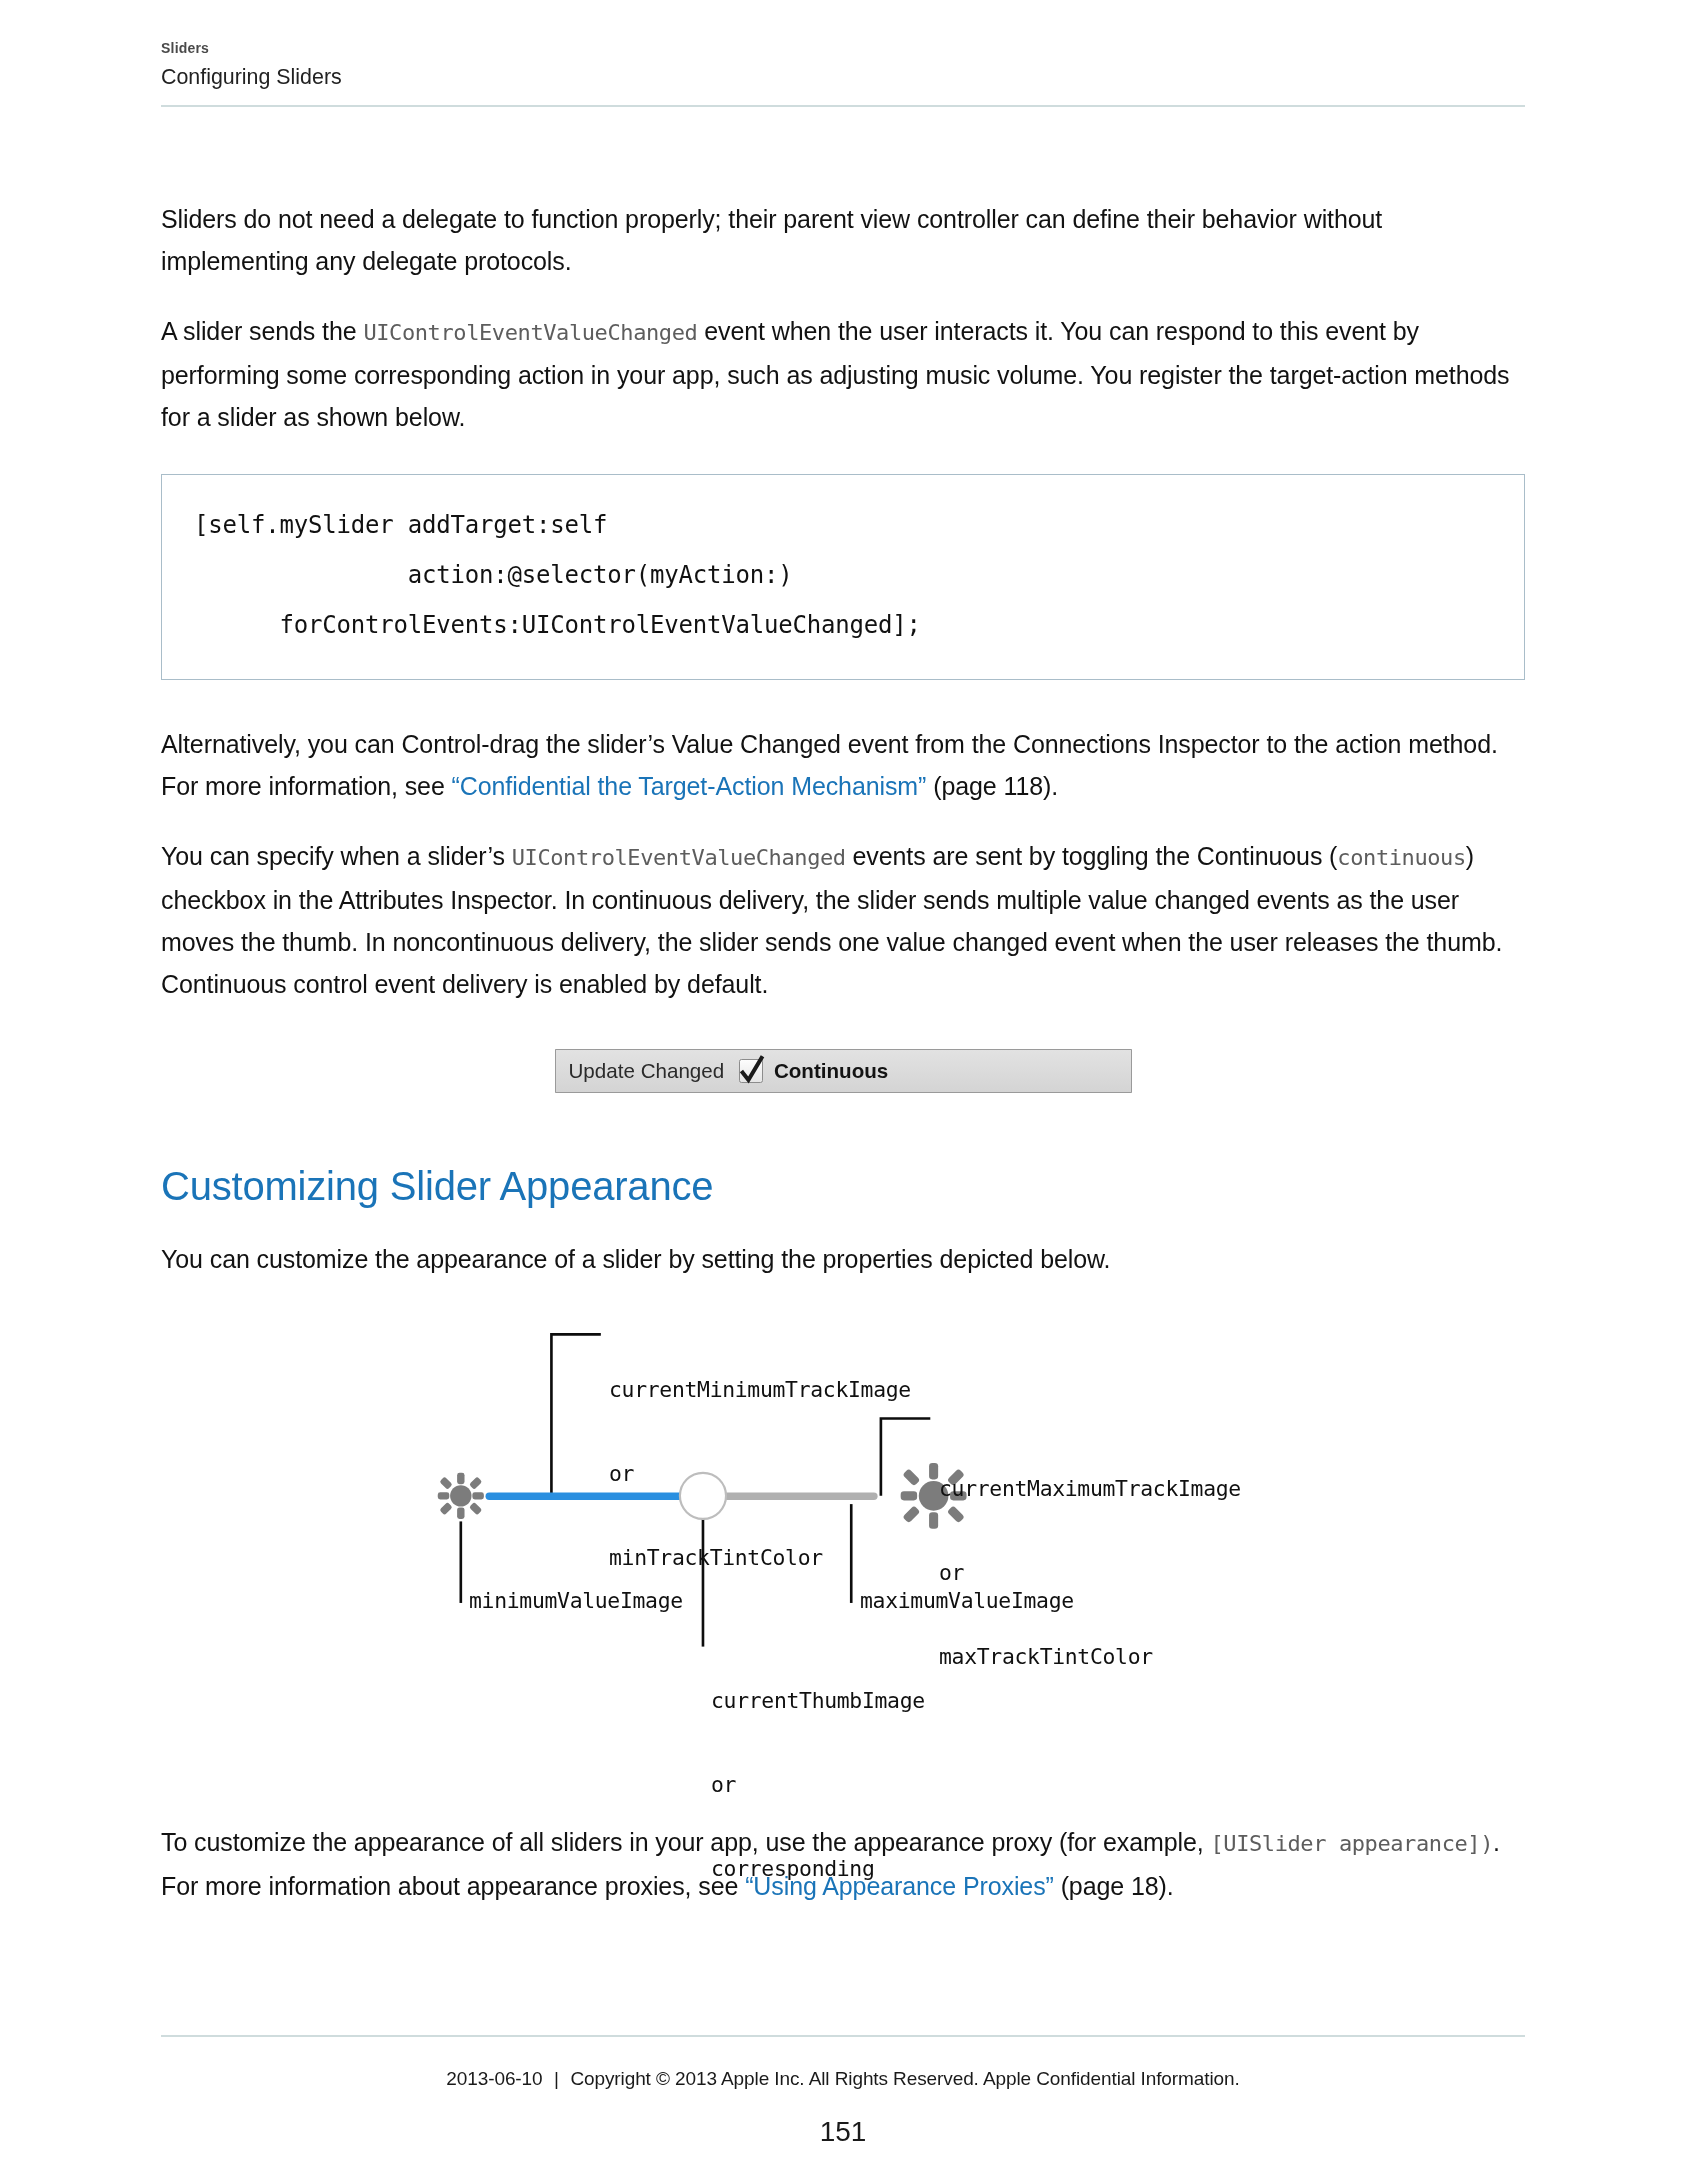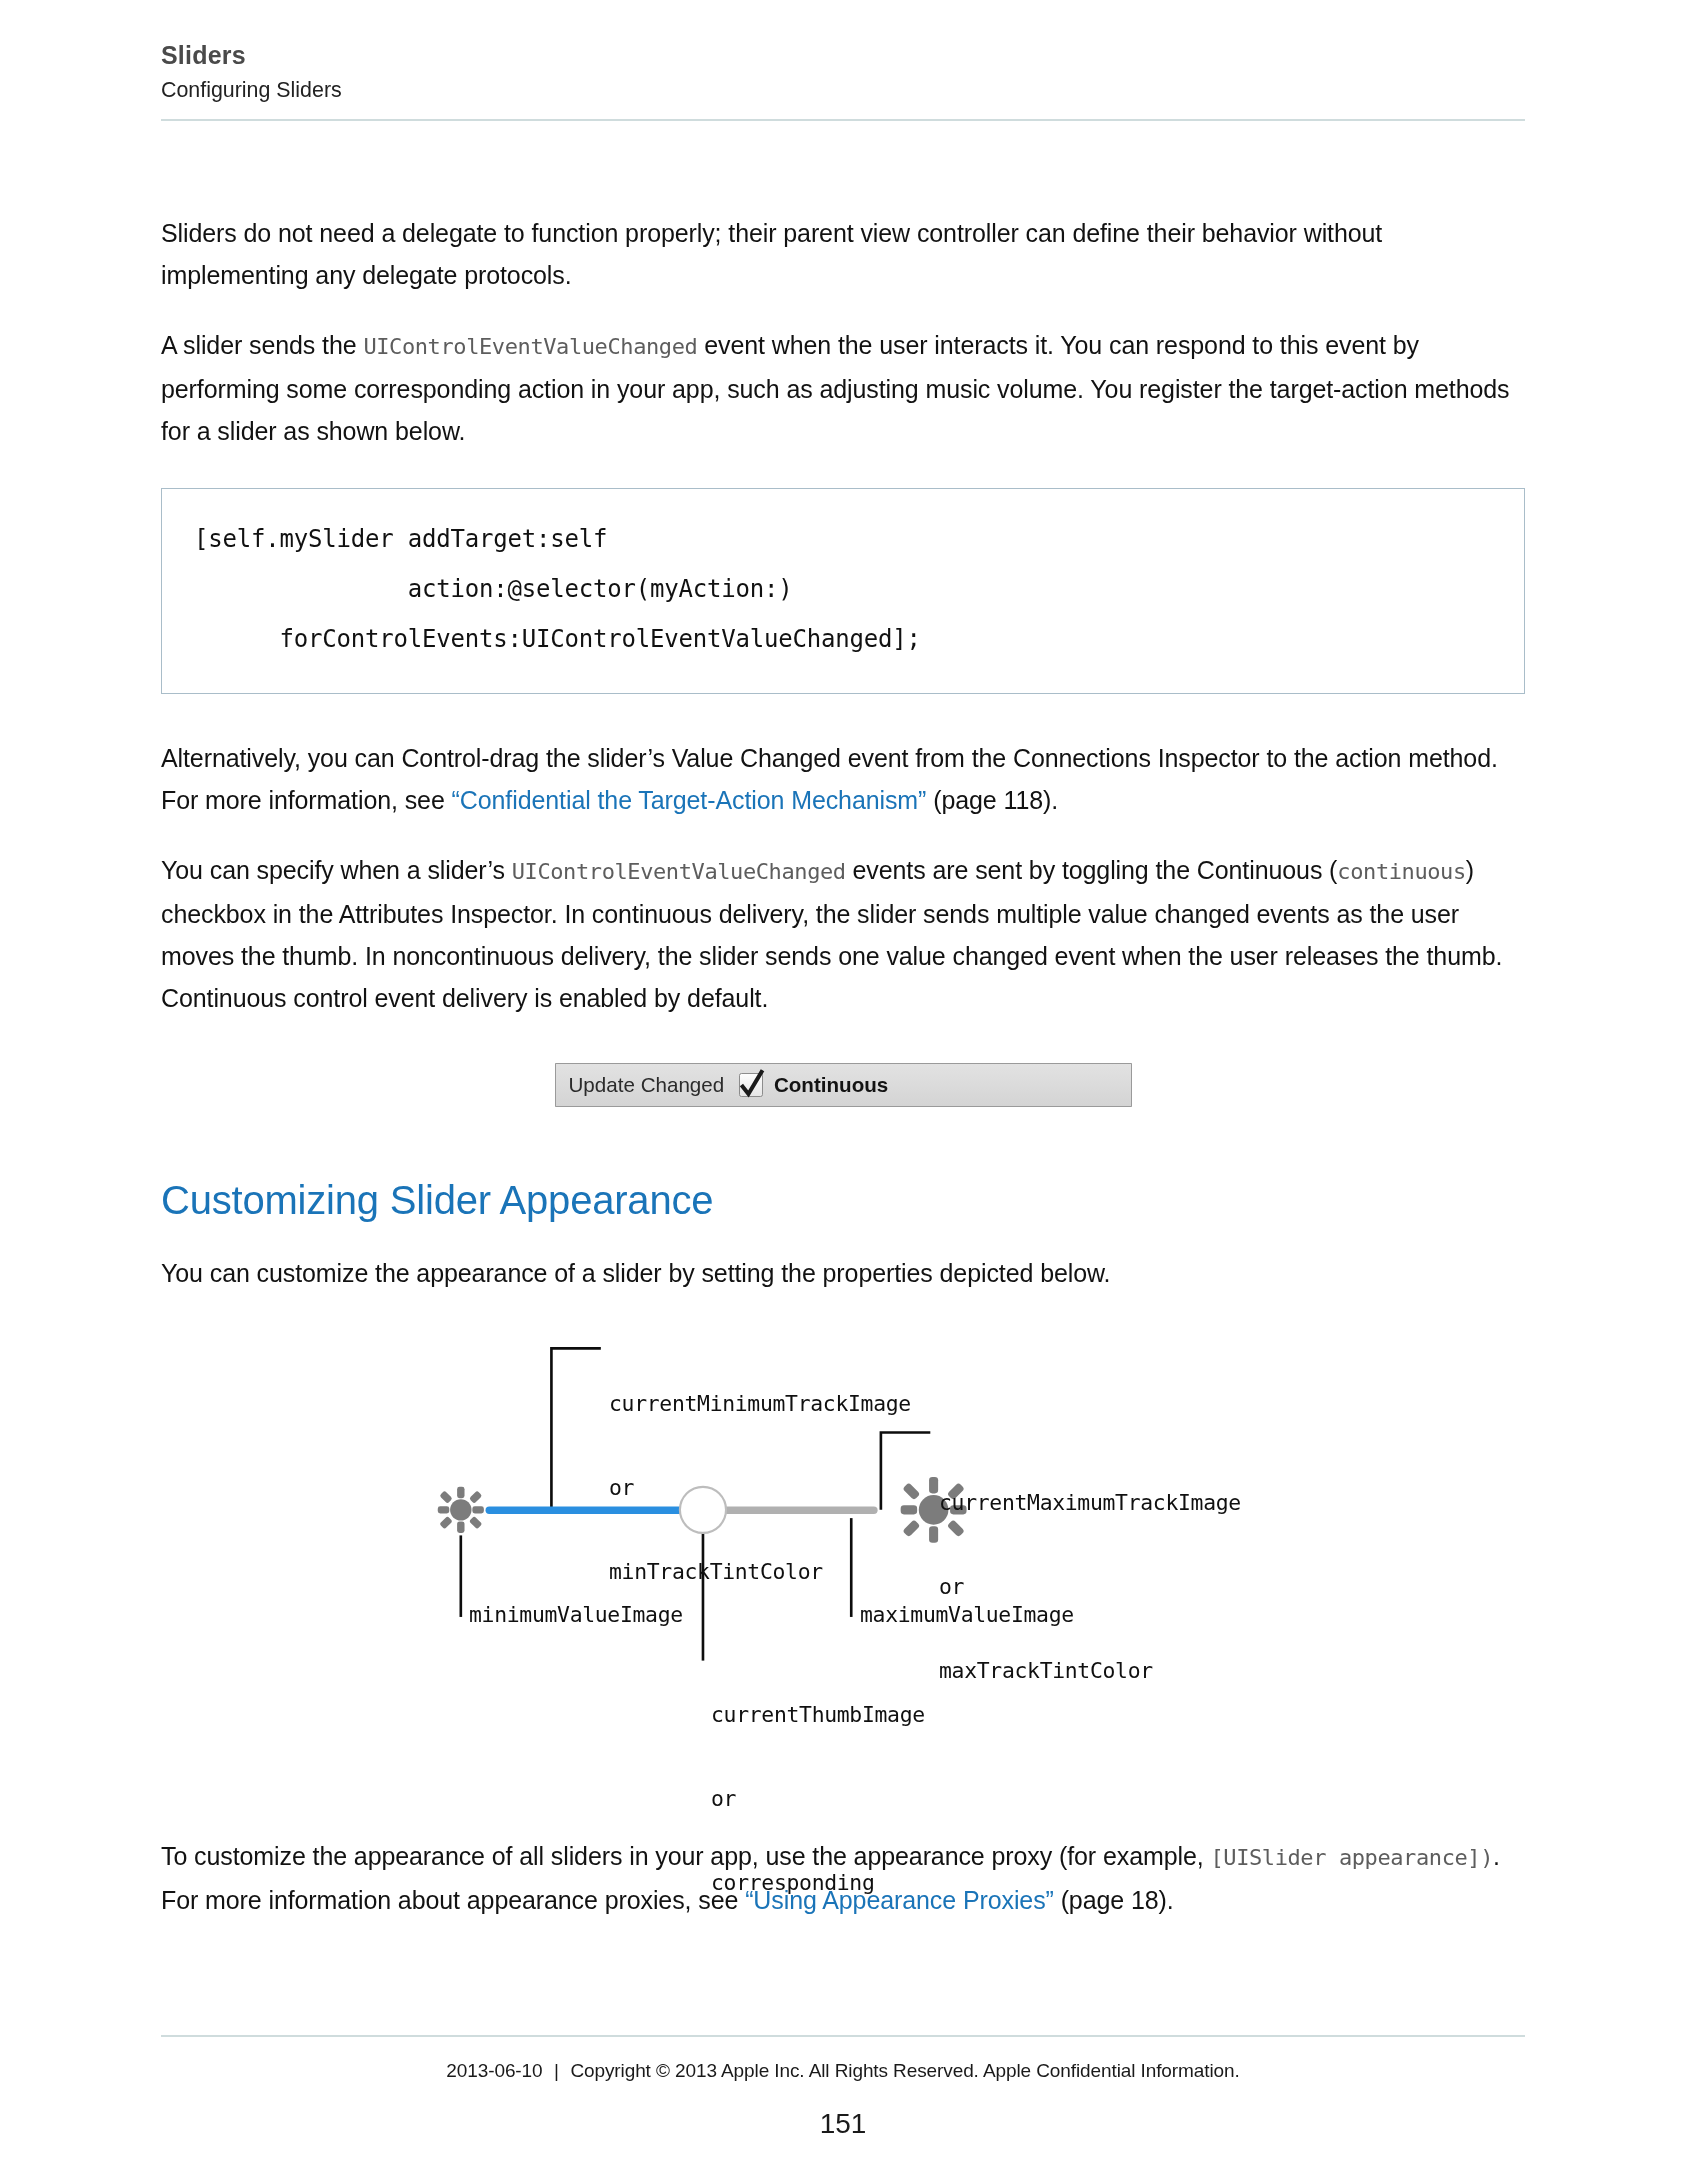--- a/index.html
+++ b/index.html
@@ -21,21 +21,21 @@
   .content {
     position: absolute;
     left: 161px;
     top: 0;
     width: 1364px;
     height: 2183px;
   }
 
   
   .rh-book {
-    font-size: 25px;
+    font-size: 14px;
     font-weight: bold;
     color: #4a4a4a;
     letter-spacing: 0.2px;
     padding-top: 40px;
     line-height: 1.25;
   }
   .rh-chapter {
     font-size: 21.4px;
     font-weight: normal;
     color: #222222;
@@ -148,21 +148,21 @@
   
   .foot-rule {
     height: 1.6px;
     background: #cfdcdd;
     width: 100%;
   }
   .foot-line {
     text-align: center;
     font-size: 19px;
     color: #1a1a1a;
-    padding-top: 23px;
+    padding-top: 31px;
     letter-spacing: -0.1px;
   }
   .foot-sep { padding: 0 11.5px; color: #1a1a1a; }
   .foot-page {
     text-align: center;
     font-size: 28px;
     color: #1a1a1a;
     padding-top: 26px;
   }
 </style>

